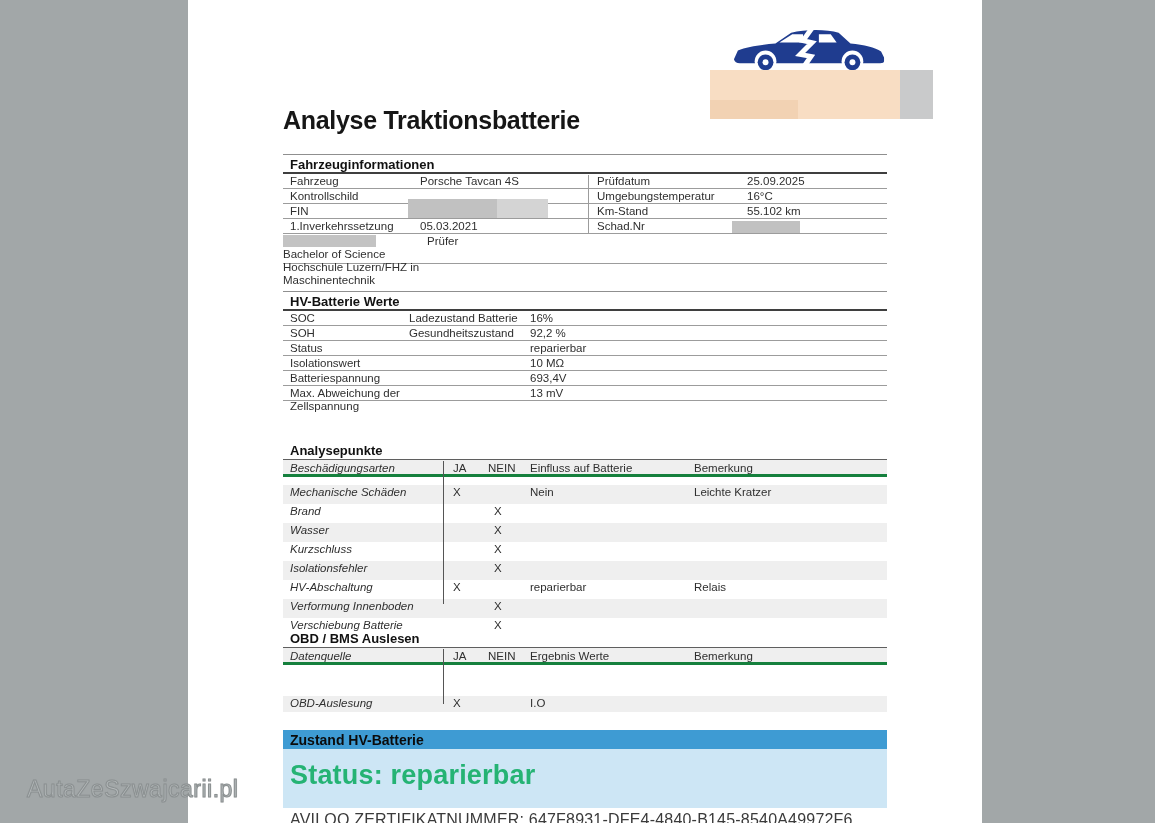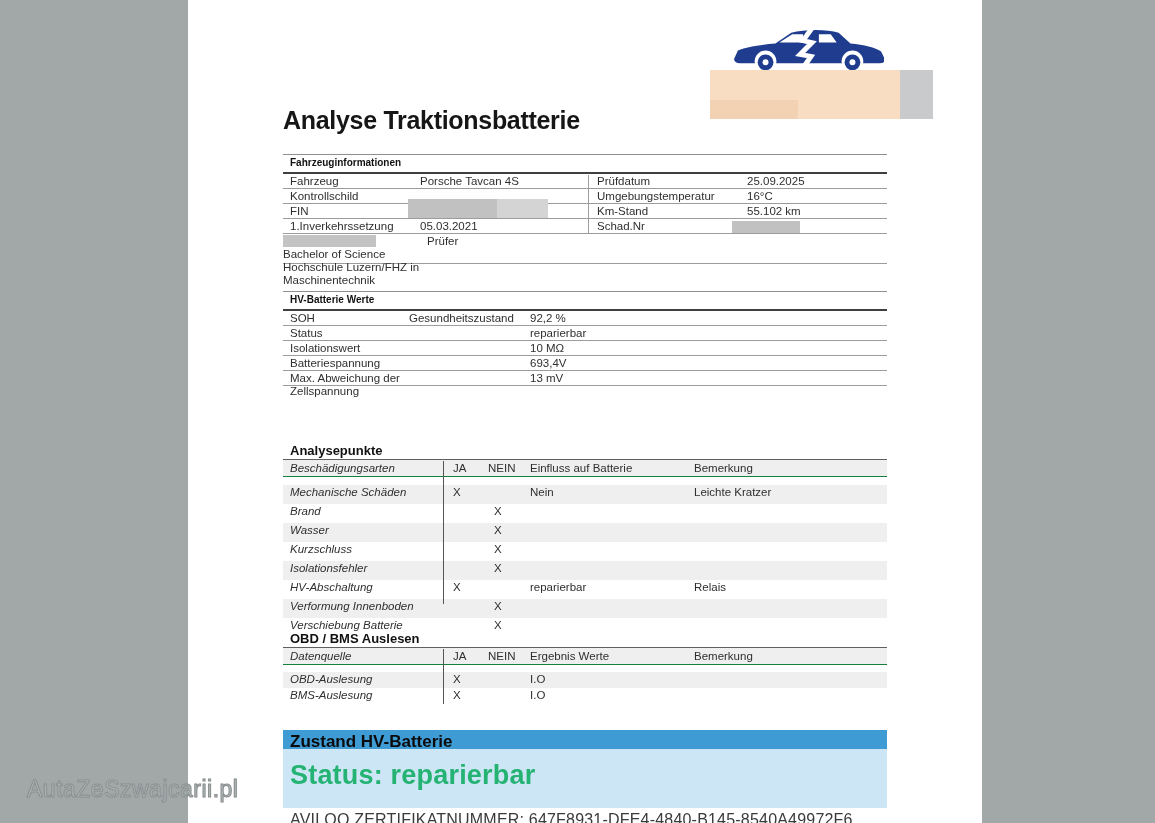--- a/index.html
+++ b/index.html
@@ -26,21 +26,21 @@
   
   .logo-peach  { left:522px; top:70px;  width:190px; height:49px; background:#f8ddc3; }
   .logo-peach2 { left:522px; top:100px; width:88px;  height:19px; background:#f2d2b3; }
   .logo-gray   { left:712px; top:70px;  width:33px;  height:49px; background:#c9cacb; }
   .car-svg     { left:542px; top:23px;  width:158px; height:49px; }
 
   
   .section { position:absolute; left:95px; width:604px; font-size:11.5px; }
   .sec-head {
     border-top:1px solid #8f8f8f; border-bottom:2px solid #3f3f3f;
-    font-weight:700; font-size:10px; color:#111;
+    font-weight:700; font-size:13px; color:#111;
     padding:2px 0 1px 7px; height:20px;
   }
   .trow {
     display:grid; border-bottom:1px solid #9c9c9c;
     height:15px; padding-top:1px; line-height:13px;
   }
   .trow.tall { height:30px; }
 
   
   .vrow { grid-template-columns:137px 177px 150px 1fr; }
@@ -53,45 +53,45 @@
 
   
   .ap-title {
     font-weight:700; font-size:13px; color:#111;
     padding-left:7px; height:17px; border-bottom:1px solid #5f5f5f;
   }
   .ap-row {
     display:grid; grid-template-columns:160px 45px 42px 164px 1fr;
     height:19px; line-height:14.8px;
   }
-  .ap-row.hdr { height:17px; line-height:16px; border-bottom:1px solid #15803d; }
+  .ap-row.hdr { height:17px; line-height:16px; border-bottom:3px solid #15803d; }
   .ap-row .c1 { padding-left:7px; font-style:italic; }
   .ap-row.hdr .c1 { font-style:italic; }
   .ap-row .c2 { padding-left:10px; }
   .ap-row .c3 { padding-left:6px; }
   .ap-row.hdr .c3 { padding-left:0; }
-  .ap-row.obd-row { height:15.5px; line-height:15px; }
+  .ap-row.obd-row { height:15.5px; line-height:15px;margin-top:24px; }
   .shade { background:#efefef; }
   .ap-spacer8 { height:8px; }
   .ap-spacer7 { height:7px; }
   .col-divider { position:absolute; width:0; border-left:1px solid #555; }
 
   
   .redact { position:absolute; background:#c1c1c1; }
   .redact.light { background:#d4d4d4; }
   .redact-inline {
     display:inline-block; width:93px; height:12px; background:#c3c3c3;
     vertical-align:-2px; margin-right:7px;
   }
 
   
   .status-box { position:absolute; left:95px; top:730px; width:604px; }
   .status-bar {
     height:19px; background:#3e9bd3; color:#0b0b0b;
-    font-size:17px; font-weight:700; padding:2px 0 0 7px;
+    font-size:14px; font-weight:700; padding:2px 0 0 7px;
   }
   .status-body { height:59px; background:#cde6f5; padding:11px 0 0 7px; }
   .status-text { font-size:27px; font-weight:700; color:#25b374; letter-spacing:0.2px; }
   .cert-text { font-size:16px; color:#3a3a3a; margin-top:20px; letter-spacing:0.2px; }
 
   
   .watermark {
     position:absolute; left:27px; top:776px; z-index:5;
     font-size:23px; color:#b2b7b8;
     -webkit-text-stroke:1px #8b9091;
@@ -159,20 +159,25 @@
 
     <div class="abs vline" style="left:305px; top:21px; height:59px;"></div>
     <div class="redact" style="left:125px; top:45px; width:89px; height:19px;"></div>
     <div class="redact light" style="left:214px; top:45px; width:51px; height:19px;"></div>
     <div class="redact" style="left:449px; top:67px; width:68px; height:12px;"></div>
   </div>
 
   <div class="section" style="top:291px;">
     <div class="sec-head">HV-Batterie Werte</div>
     <div class="trow hrow">
+      <div class="hc1">SOC</div>
+      <div class="hc2">Ladezustand Batterie</div>
+      <div class="hc3">16%</div>
+    </div>
+    <div class="trow hrow">
       <div class="hc1">SOH</div>
       <div class="hc2">Gesundheitszustand</div>
       <div class="hc3">92,2 %</div>
     </div>
     <div class="trow hrow">
       <div class="hc1">Status</div>
       <div class="hc2"></div>
       <div class="hc3">reparierbar</div>
     </div>
     <div class="trow hrow">

